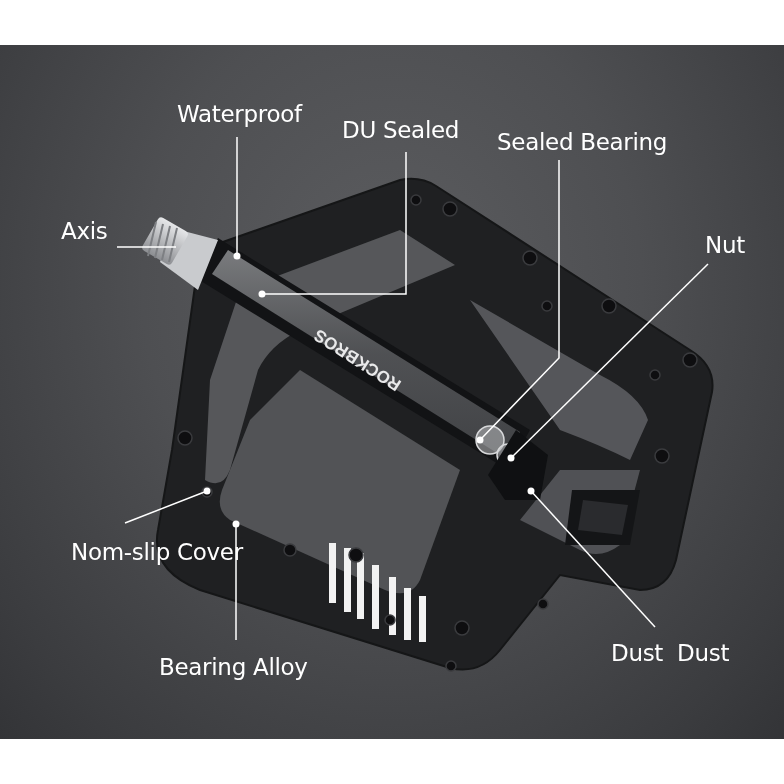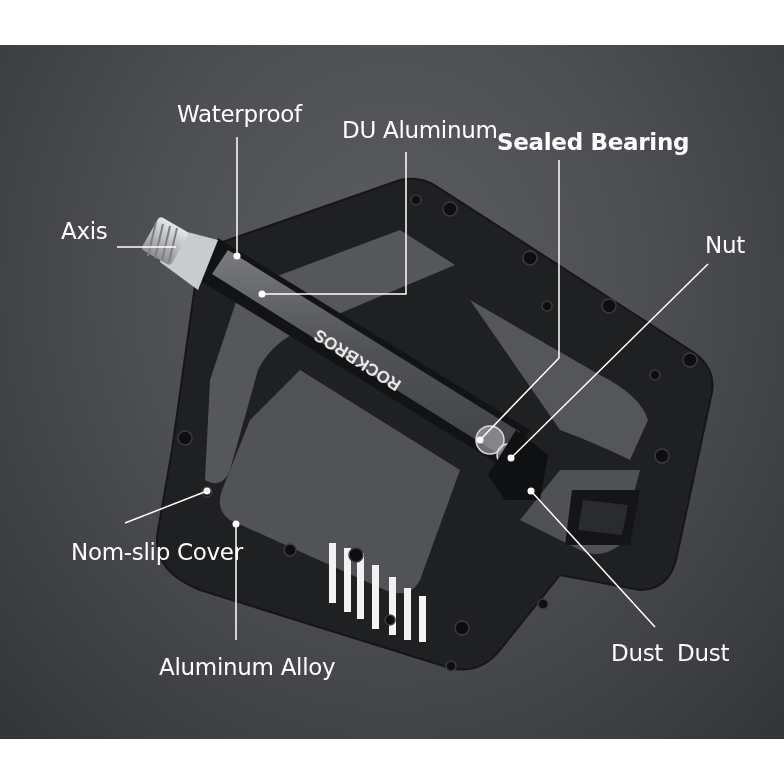--- a/index.html
+++ b/index.html
@@ -112,21 +112,21 @@
     <circle cx="262" cy="294" r="3.5"></circle>
     <circle cx="480" cy="440" r="3.5"></circle>
     <circle cx="511" cy="458" r="3.5"></circle>
     <circle cx="207" cy="491" r="3.5"></circle>
     <circle cx="236" cy="524" r="3.5"></circle>
     <circle cx="531" cy="491" r="3.5"></circle>
   </g>
 </svg>
 
 <div class="label" style="left:177px; top:103px;">Waterproof</div>
-<div class="label" style="left:342px; top:119px;">DU Aluminum</div>
-<div class="label" style="left:497px; top:131px;font-weight:bold;">Sealed Bearing</div>
+<div class="label" style="left:342px; top:119px;">DU Sealed</div>
+<div class="label" style="left:497px; top:131px;">Sealed Bearing</div>
 <div class="label" style="left:61px; top:220px;">Axis</div>
 <div class="label" style="left:685px; top:234px;margin-left:20px;">Nut</div>
 <div class="label" style="left:71px; top:541px;">Nom-slip Cover</div>
-<div class="label" style="left:159px; top:656px;">Aluminum Alloy</div>
+<div class="label" style="left:159px; top:656px;">Bearing Alloy</div>
 <div class="label" style="left:611px; top:642px; white-space:pre;">Dust  Dust</div>
 
 <div class="bottom-band"></div>
 
 </body></html>

